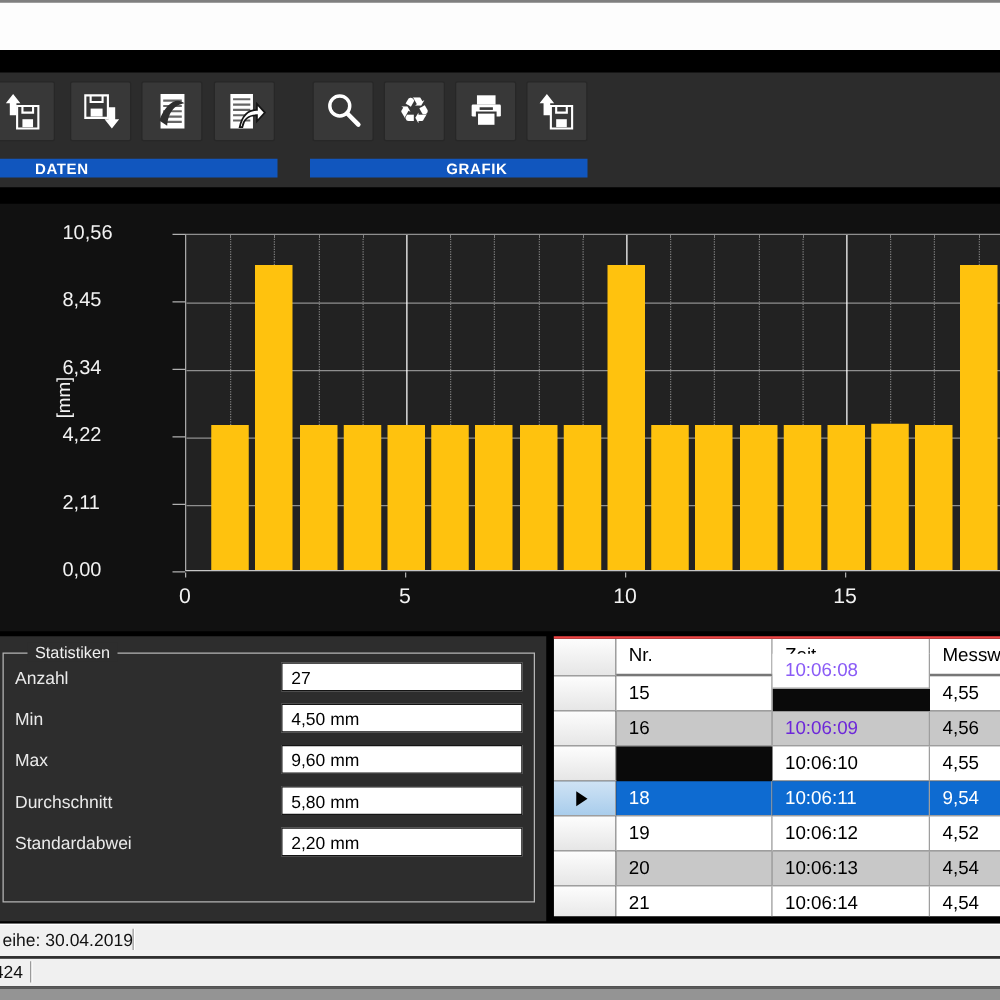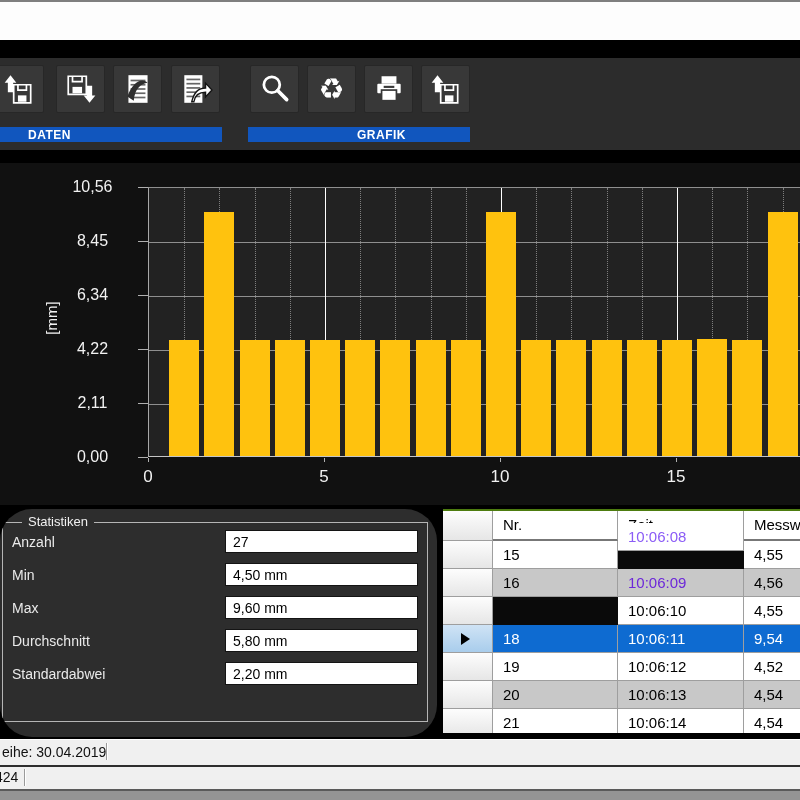--- a/index.html
+++ b/index.html
@@ -22,38 +22,38 @@
   .section-bar span { width:100%; color:#fff; font-size:12px; font-weight:bold; letter-spacing:0.5px; }
 
   
   #chart-panel { top:163px; left:0; width:800px; height:342px; background:#111; }
   #plot-area { position:absolute; left:148px; top:24px; width:652px; height:270px; background:#222;
                border-left:1px solid #a8a8a8; border-top:1px solid #8f8f8f; border-bottom:1px solid #c6c6c6; overflow:hidden; }
   .hgrid { position:absolute; left:0; width:652px; height:1px; background:#8f8f8f; z-index:1; }
   .vgrid-minor { position:absolute; top:0; height:270px; width:0; border-left:1px dotted #7e7e7e; z-index:1; }
   .vgrid-major { position:absolute; top:0; height:270px; width:1px; background:#fff; z-index:1; }
   .bar { position:absolute; bottom:0; width:30px; z-index:2; }
-  .ytick-label { position:absolute; left:50px; width:85px; text-align:center; color:#f2f2f2; font-size:16px; }
+  .ytick-label { position:absolute; left:50px; width:85px; text-align:left; color:#f2f2f2; font-size:16px; }
   .ytick-mark  { position:absolute; left:138px; width:10px; height:1px; background:#b0b0b0; }
   .xtick-label { position:absolute; width:36px; text-align:center; color:#f2f2f2; font-size:17px; top:304px; }
   .xtick-mark  { position:absolute; top:295px; width:1px; height:4px; background:#b0b0b0; }
   #y-unit-label { position:absolute; left:12px; top:146px; width:80px; height:18px; text-align:center;
                   color:#f2f2f2; font-size:15px; transform:rotate(-90deg); }
 
   
-  #stats-panel { top:509px; left:0; width:437px; height:228px; background:#2d2d2d; overflow:hidden;border-radius:32px; }
+  #stats-panel { top:509px; left:0; width:437px; height:228px; background:#2d2d2d; overflow:hidden; }
   #stats-groupbox { position:absolute; left:2px; top:13px; width:426px; height:200px; border:1px solid #b5b5b5; }
   #stats-title { position:absolute; left:22px; top:5px; background:#2d2d2d; padding:0 6px; color:#f0f0f0; font-size:13px; }
   .stat-label { position:absolute; left:12px; color:#eaeaea; font-size:14px; }
   .stat-input { position:absolute; left:225px; width:193px; height:23px; background:#fff; border:1px solid #141414;
                 color:#000; font-size:14px; font-family:"Liberation Sans",sans-serif; padding:0 0 0 7px; }
 
   
   #table-panel { top:509px; left:443px; width:357px; height:224px; background:#0a0a0a;
-                 border-top:2px solid #4d7c0f; overflow:hidden; }
+                 border-top:2px solid #ef4444; overflow:hidden; }
   .tcell { position:absolute; overflow:hidden; background:#fff; color:#000; font-size:15px;
            border-right:1px solid #9e9e9e; border-bottom:1px solid #9e9e9e; padding:5px 0 0 10px; }
   .thead { font-size:15px; }
   .rowhdr { background:linear-gradient(#fdfdfd,#e6e6e6); padding:0; }
   .sel-arrow { position:absolute; left:18px; top:8px; width:0; height:0;
                border-top:6px solid transparent; border-bottom:6px solid transparent; border-left:9px solid #000; }
 
   
   #status1 { top:739px; left:0; width:800px; height:26px; background:#f0f0f0; border-top:1px solid #fff; }
   #status2 { top:767px; left:0; width:800px; height:22px; background:#f0f0f0; }

